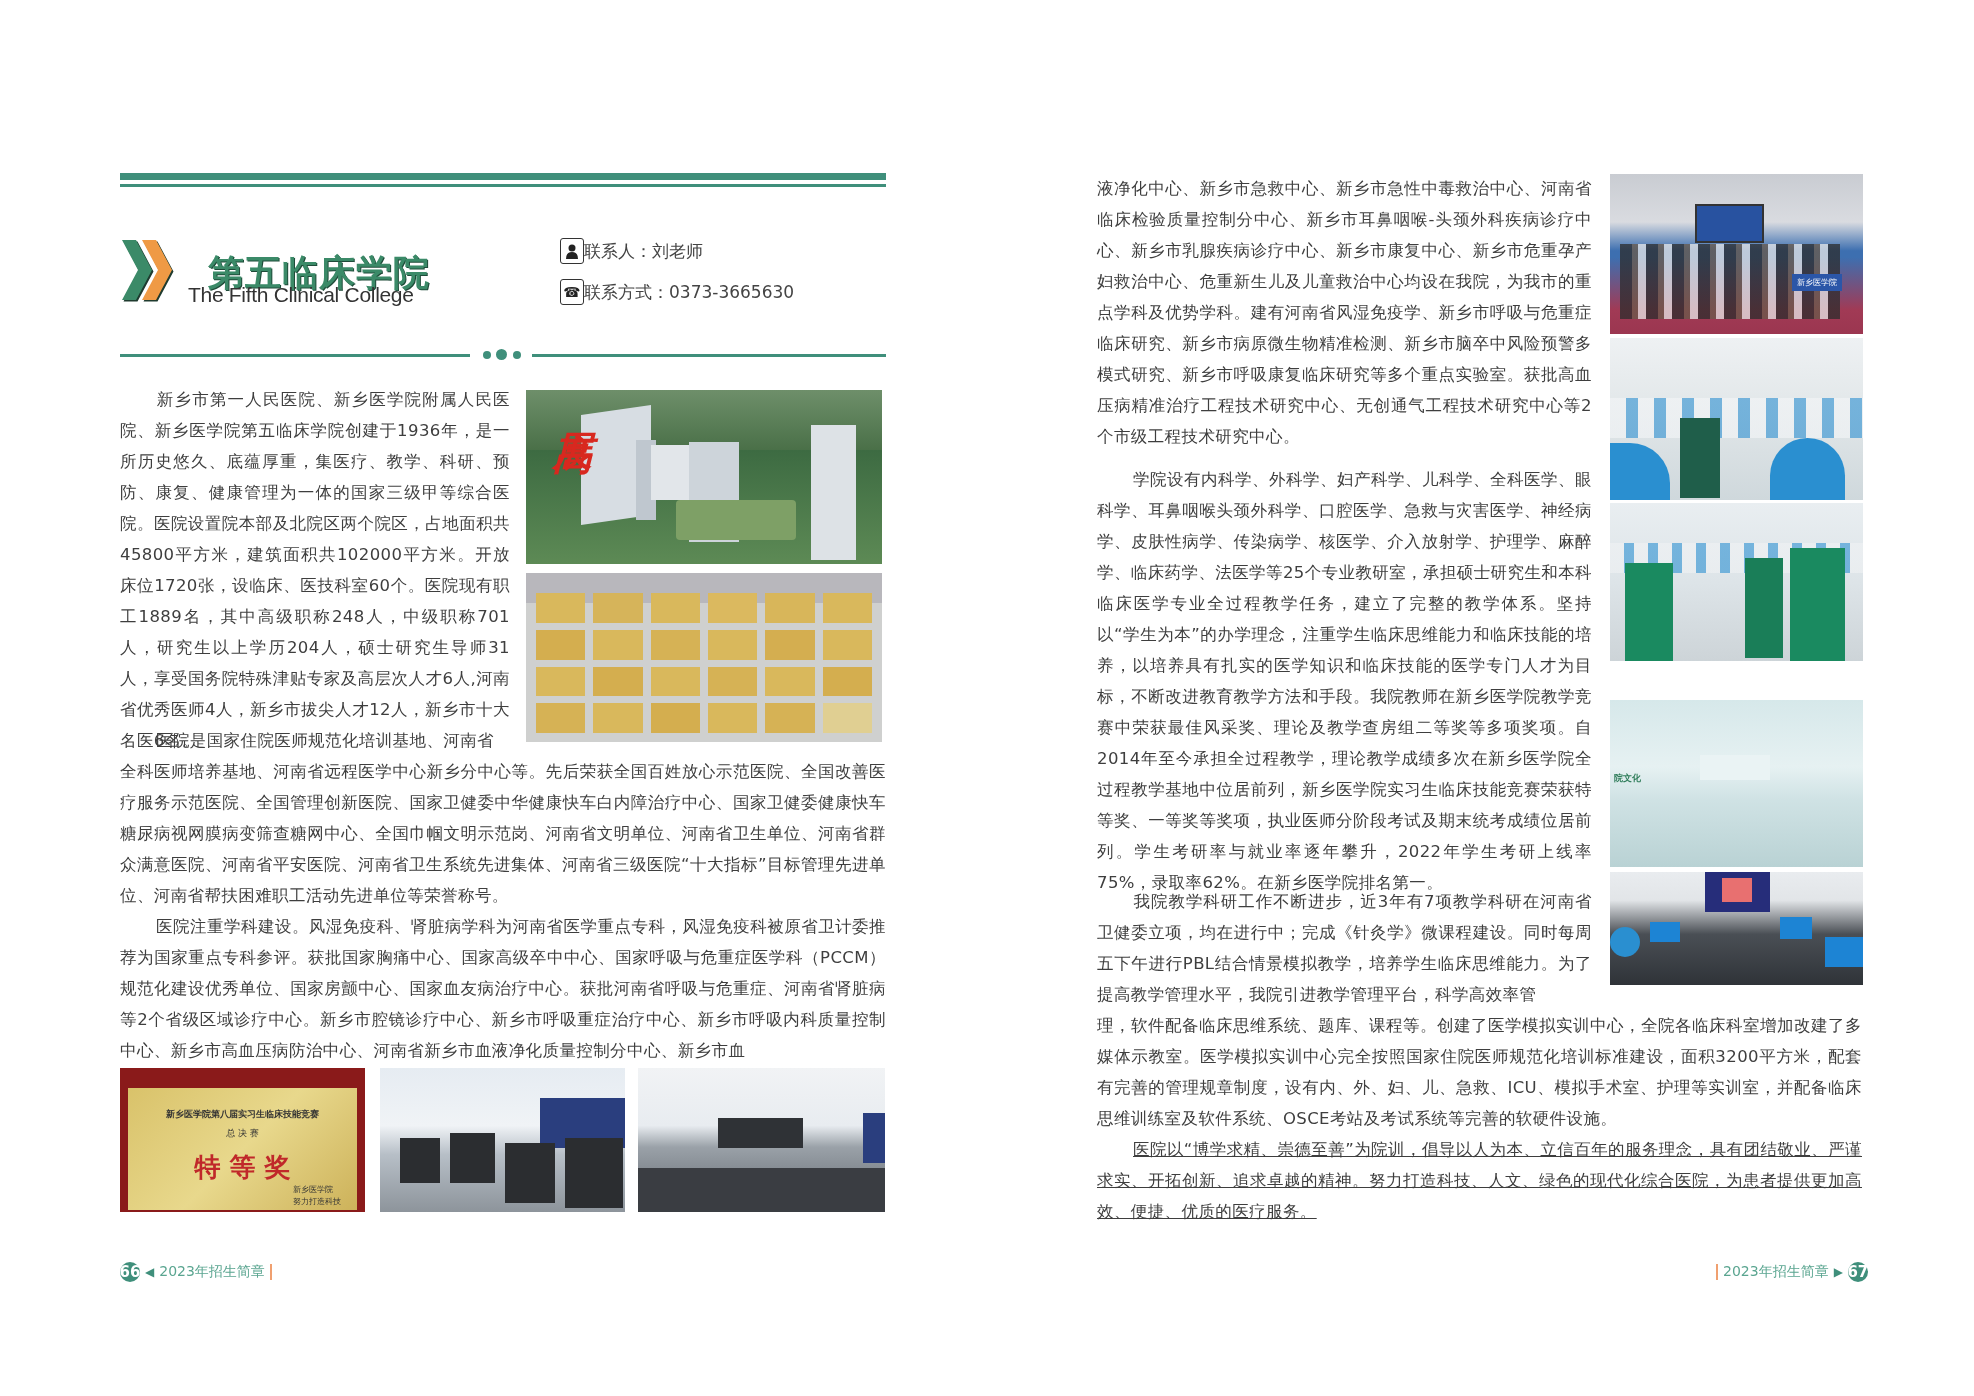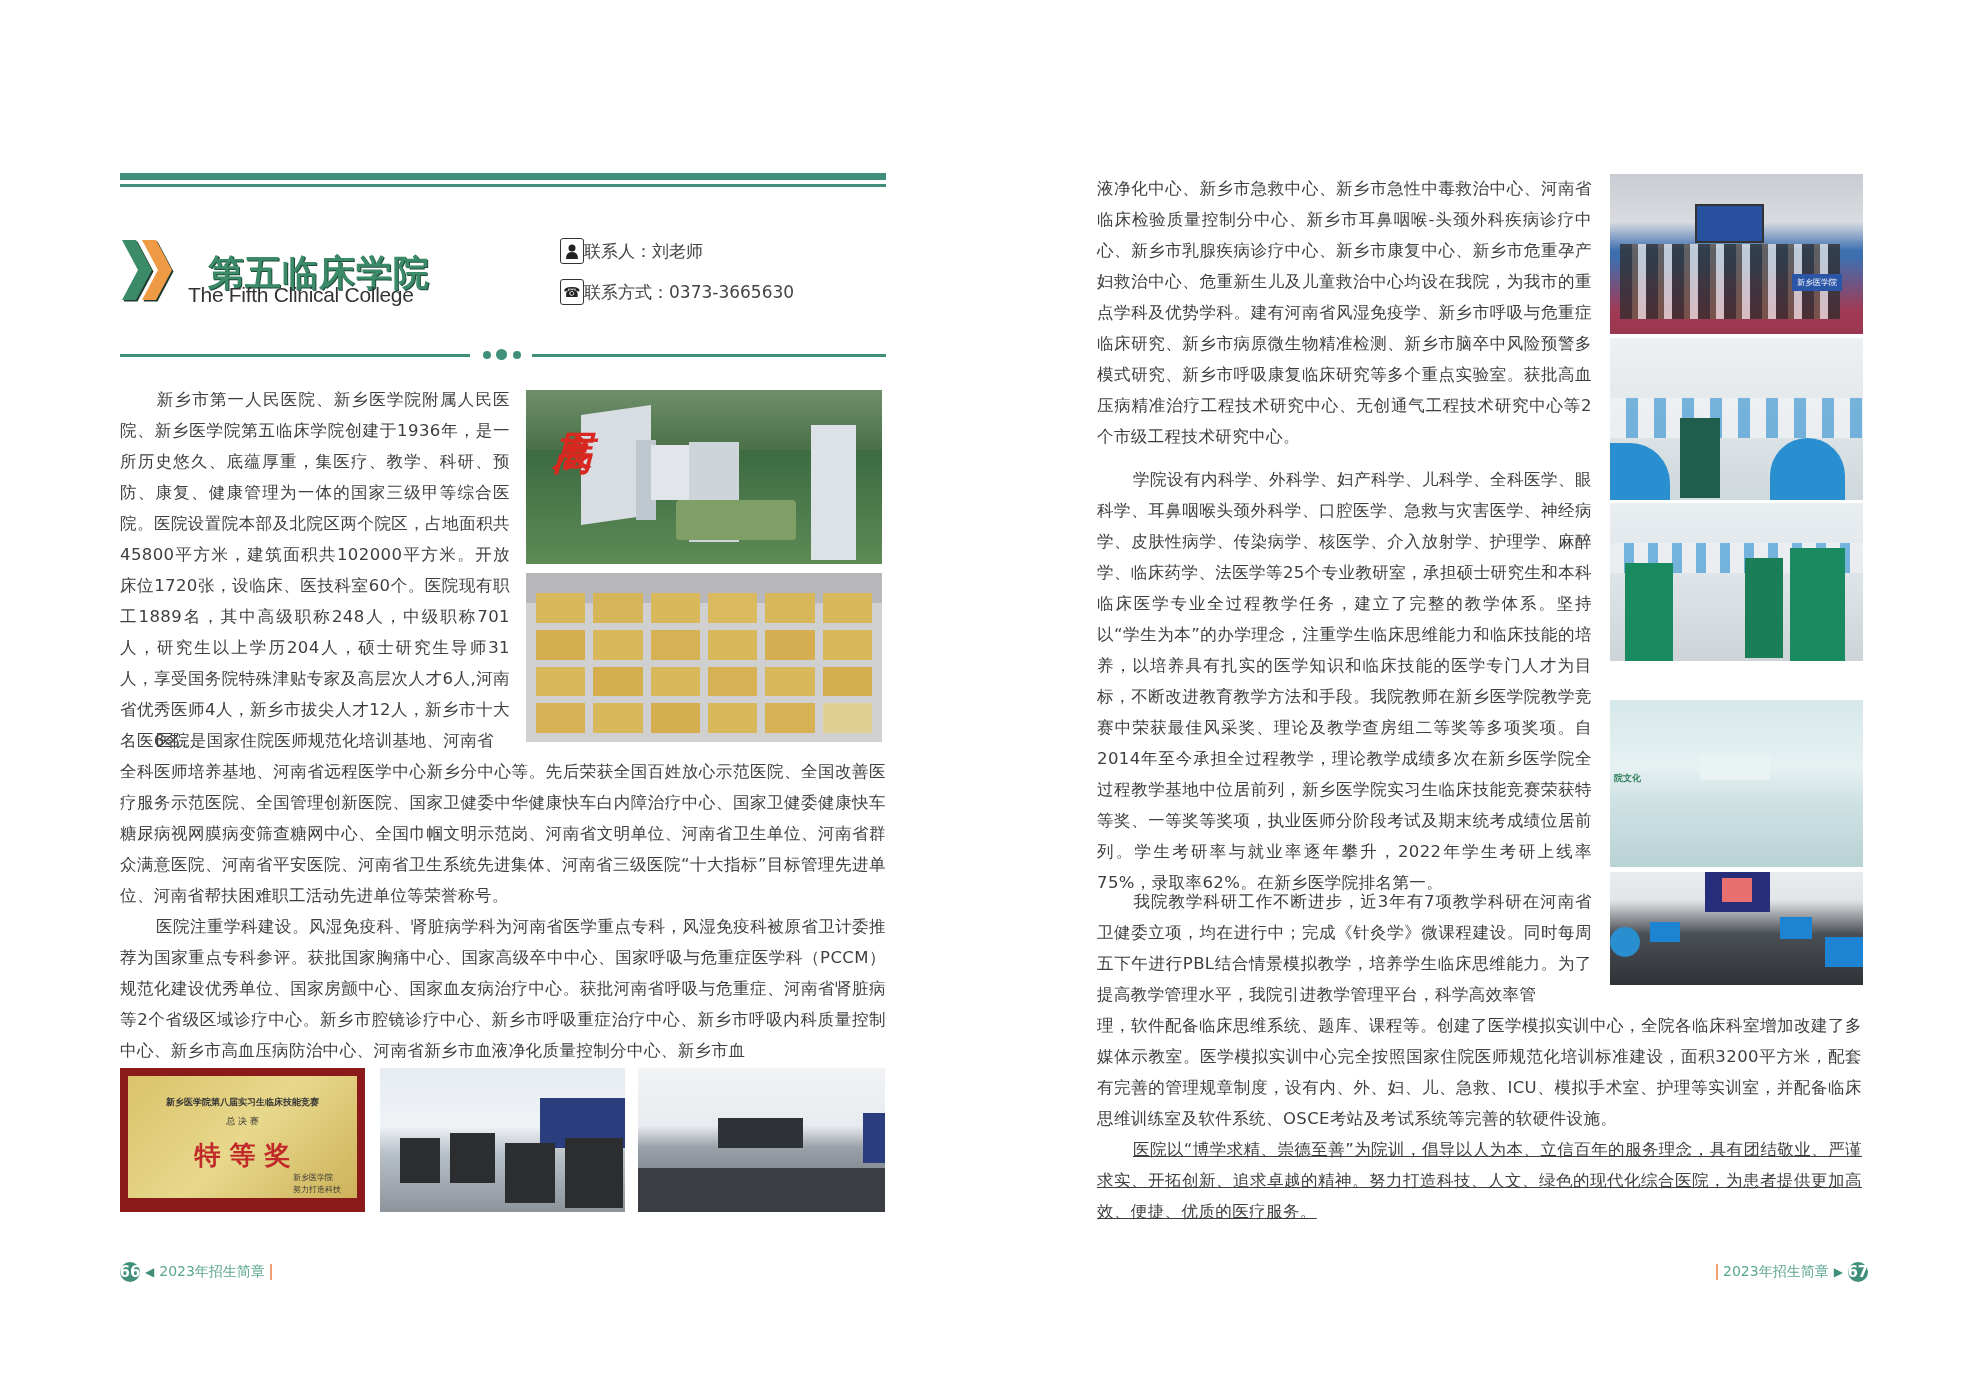--- a/index.html
+++ b/index.html
@@ -105,21 +105,21 @@
       <div style="background:#d6b255"></div>
         <div style="background:#d9b85c"></div>
         <div style="background:#d4ae4f"></div>
         <div style="background:#d9b85c"></div>
         <div style="background:#d6b255"></div>
         <div style="background:#e0cf92"></div>
     </div>
   </div>
 
   <div class="photo" style="left:120px;top:1068px;width:245px;height:144px;background:#8a1a1a;">
-    <div class="abs" style="left:8px;top:8px;width:229px;height:122px;background:linear-gradient(135deg,#d9c26a,#e8d88c 50%,#cdb25a);text-align:center;">
+    <div class="abs" style="left:8px;top:20px;width:229px;height:122px;background:linear-gradient(135deg,#d9c26a,#e8d88c 50%,#cdb25a);text-align:center;">
       <div style="margin-top:20px;font-size:9px;color:#333;font-weight:bold;">新乡医学院第八届实习生临床技能竞赛</div>
       <div style="margin-top:6px;font-size:9px;color:#333;">总 决 赛</div>
       <div style="margin-top:10px;font-size:26px;color:#c0282a;font-weight:bold;font-family:'DejaVu Serif',serif;">特 等 奖</div>
       <div style="position:absolute;right:24px;top:96px;font-size:8px;color:#333;">新乡医学院</div>
       <div style="position:absolute;right:16px;top:108px;font-size:8px;color:#333;">努力打造科技</div>
     </div>
   </div>
   <div class="photo" style="left:380px;top:1068px;width:245px;height:144px;background:linear-gradient(180deg,#e6ecf2 0%,#f0f3f6 40%,#b7bfc7 60%,#8d949b 100%);">
     <div class="abs" style="left:160px;top:30px;width:85px;height:50px;background:#2a3e7e;"></div>
     <div class="abs" style="left:20px;top:70px;width:40px;height:45px;background:#2b2d30;"></div>

